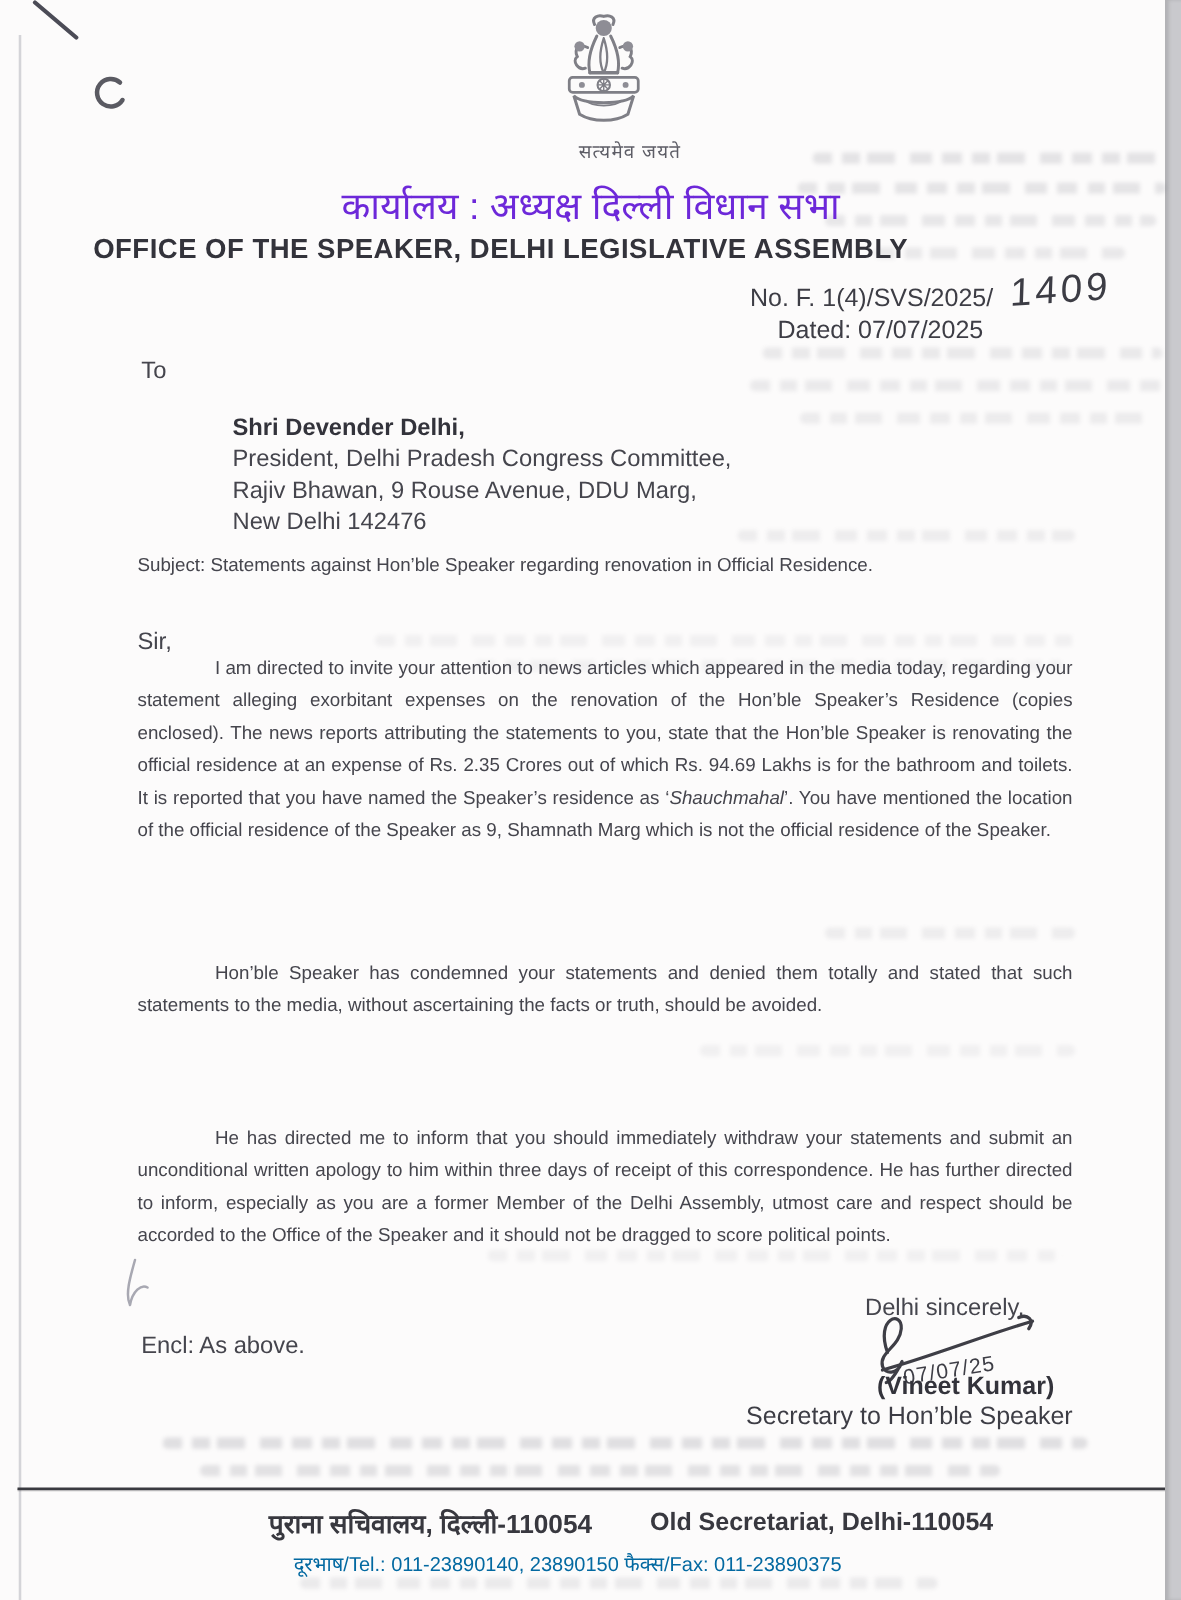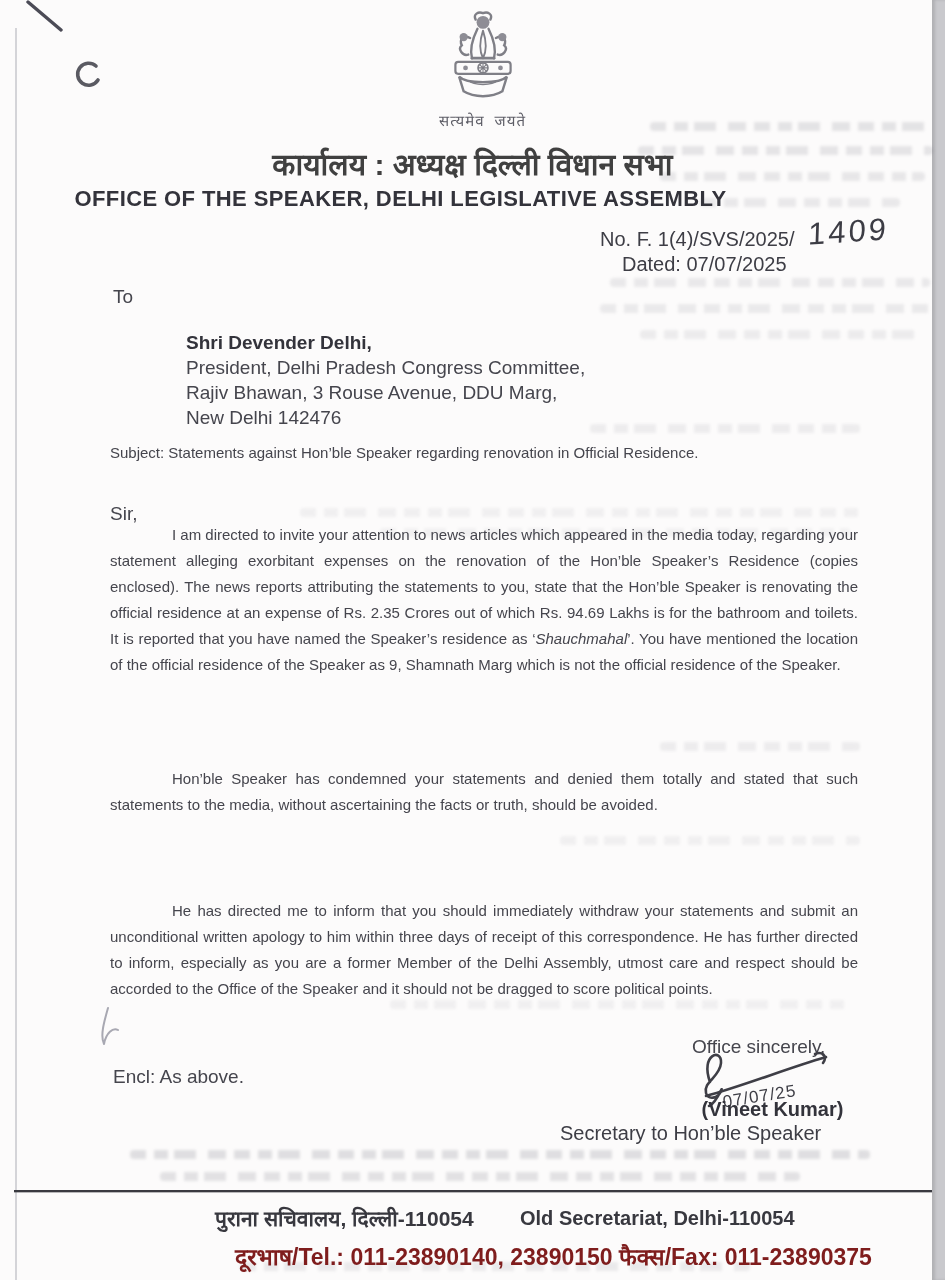--- a/index.html
+++ b/index.html
@@ -16,22 +16,22 @@
   .scan-edge-left{position:absolute;top:28px;left:15px;width:2px;height:1252px;background:#c3c3c9;opacity:.7;}
   .mark-svg{position:absolute;pointer-events:none;}
   
   .ghost-line{
     position:absolute;height:9px;border-radius:4px;
     background:repeating-linear-gradient(90deg,#70707c 0 16px,transparent 16px 24px,#70707c 24px 38px,transparent 38px 44px,#70707c 44px 66px,transparent 66px 78px,#70707c 78px 96px,transparent 96px 104px);
     filter:blur(1.6px);
   }
   
   .emblem{position:absolute;left:437px;top:10px;width:92px;height:102px;opacity:.82;filter:blur(.3px);}
-  .emblem-caption{position:absolute;left:420px;top:110px;width:125px;text-align:center;font-size:15px;color:#5d5d66;letter-spacing:1px;font-family:Liberation Mono, monospace;}
-  .title-hi{position:absolute;left:0;top:143px;width:945px;text-align:center;font-size:30px;font-weight:bold;color:#404040;}
+  .emblem-caption{position:absolute;left:420px;top:110px;width:125px;text-align:right;font-size:15px;color:#5d5d66;letter-spacing:1px;}
+  .title-hi{position:absolute;left:0;top:143px;width:945px;text-align:center;font-size:30px;font-weight:normal;color:#6d28d9;}
   .title-en{position:absolute;left:0;top:186px;width:801px;text-align:center;font-size:22px;font-weight:bold;color:#33333b;letter-spacing:.4px;}
   
   .ref-no{position:absolute;left:600px;top:228px;font-size:20px;color:#3d3d45;}
   .ref-hand{position:absolute;left:808px;top:214px;font-size:31px;color:#3c3c44;transform:rotate(-4deg) skewX(-6deg);letter-spacing:3px;font-weight:500;}
   .ref-date{position:absolute;left:622px;top:253px;font-size:20px;color:#3d3d45;}
   
   .to-label{position:absolute;left:113px;top:286px;font-size:19px;}
   .addr{position:absolute;left:186px;top:330px;font-size:19px;line-height:25px;}
   .addr .name{font-weight:bold;color:#33333b;}
   
@@ -42,28 +42,28 @@
   .p1{top:522px;}
   .p2{top:766px;}
   .p3{top:858px;margin-top:40px;}
   .italic{font-style:italic;}
   
   .valediction{position:absolute;left:692px;top:1036px;font-size:19px;}
   .signature{position:absolute;left:688px;top:1046px;width:160px;height:66px;}
   .sig-stroke{fill:none;stroke:#3e3e46;stroke-width:2.6;stroke-linecap:round;}
   .sig-date{font-size:17px;fill:#3e3e46;letter-spacing:1px;}
   .signatory-name{position:absolute;left:655px;top:1098px;width:235px;text-align:center;font-size:20px;font-weight:bold;color:#33333b;}
-  .signatory-title{position:absolute;left:560px;top:1122px;width:335px;font-size:20px;color:#3d3d45;}
+  .signatory-title{position:absolute;left:560px;top:1122px;width:335px;text-align:center;font-size:20px;color:#3d3d45;}
   .enclosure{position:absolute;left:113px;top:1066px;font-size:19px;}
   
   .footer-rule{position:absolute;left:14px;top:1190px;width:918px;height:0;border-top:2px solid #3a3a40;box-shadow:0 1px 0 rgba(58,58,64,.35);}
   .footer-line1{position:absolute;left:0;top:1204px;width:945px;font-size:21px;font-weight:bold;color:#38383f;}
   .footer-line1 .hi{position:absolute;left:215px;top:0;}
   .footer-line1 .en{position:absolute;left:520px;top:3px;font-size:20px;}
-  .footer-line2{position:absolute;left:235px;top:1240px;font-size:23px;font-weight:bold;color:#7f1d1d;}
+  .footer-line2{position:absolute;left:235px;top:1240px;font-size:16px;font-weight:normal;color:#0369a1;}
 </style>
 </head>
 <body>
 
 <div class="page">
 
   <div class="scan-edge-right"></div>
   <div class="scan-edge-left"></div>
 
   <svg class="mark-svg" style="left:20px;top:0;width:110px;height:110px" viewBox="0 0 110 110">
@@ -120,34 +120,34 @@
   <div class="title-en">OFFICE OF THE SPEAKER, DELHI LEGISLATIVE ASSEMBLY</div>
 
   <div class="ref-no">No. F. 1(4)/SVS/2025/</div>
   <div class="ref-hand">1409</div>
   <div class="ref-date">Dated: 07/07/2025</div>
 
   <div class="to-label">To</div>
   <div class="addr">
     <div class="name">Shri Devender Delhi,</div>
     <div>President, Delhi Pradesh Congress Committee,</div>
-    <div>Rajiv Bhawan, 3 Rouse Avenue, DDU Marg,</div>
+    <div>Rajiv Bhawan, 9 Rouse Avenue, DDU Marg,</div>
     <div>New Delhi 142476</div>
   </div>
 
   <div class="textblock subject">Subject: Statements against Hon’ble Speaker regarding renovation in Official Residence.</div>
   <div class="salutation">Sir,</div>
 
   <div class="textblock para p1"><span>I am directed to invite your attention to news articles which appeared in the media today, regarding your statement alleging exorbitant expenses on the renovation of the Hon’ble Speaker’s Residence (copies enclosed). The news reports attributing the statements to you, state that the Hon’ble Speaker is renovating the official residence at an expense of Rs. 2.35 Crores out of which Rs. 94.69 Lakhs is for the bathroom and toilets. It is reported that you have named the Speaker’s residence as ‘</span><span class="italic">Shauchmahal</span><span>’. You have mentioned the location of the official residence of the Speaker as 9, Shamnath Marg which is not the official residence of the Speaker.</span></div>
 
   <div class="textblock para p2">Hon’ble Speaker has condemned your statements and denied them totally and stated that such statements to the media, without ascertaining the facts or truth, should be avoided.</div>
 
   <div class="textblock para p3">He has directed me to inform that you should immediately withdraw your statements and submit an unconditional written apology to him within three days of receipt of this correspondence. He has further directed to inform, especially as you are a former Member of the Delhi Assembly, utmost care and respect should be accorded to the Office of the Speaker and it should not be dragged to score political points.</div>
 
-  <div class="valediction">Office sincerely,</div>
+  <div class="valediction">Delhi sincerely,</div>
 
   <svg class="signature" viewBox="0 0 160 66">
     <path class="sig-stroke" d="M22,36 C12,8 34,2 33,17 C32,31 15,36 18,47 C20,54 30,53 33,45 C36,37 28,58 21,60"></path>
     <path class="sig-stroke" d="M18,50 C55,40 100,22 138,11"></path>
     <path class="sig-stroke" d="M127,8 C134,5 140,10 135,17"></path>
     <text class="sig-date" x="34" y="56" transform="rotate(-9 70 48)">07/07/25</text>
   </svg>
 
   <div class="signatory-name">(Vineet Kumar)</div>
   <div class="signatory-title">Secretary to Hon’ble Speaker</div>

